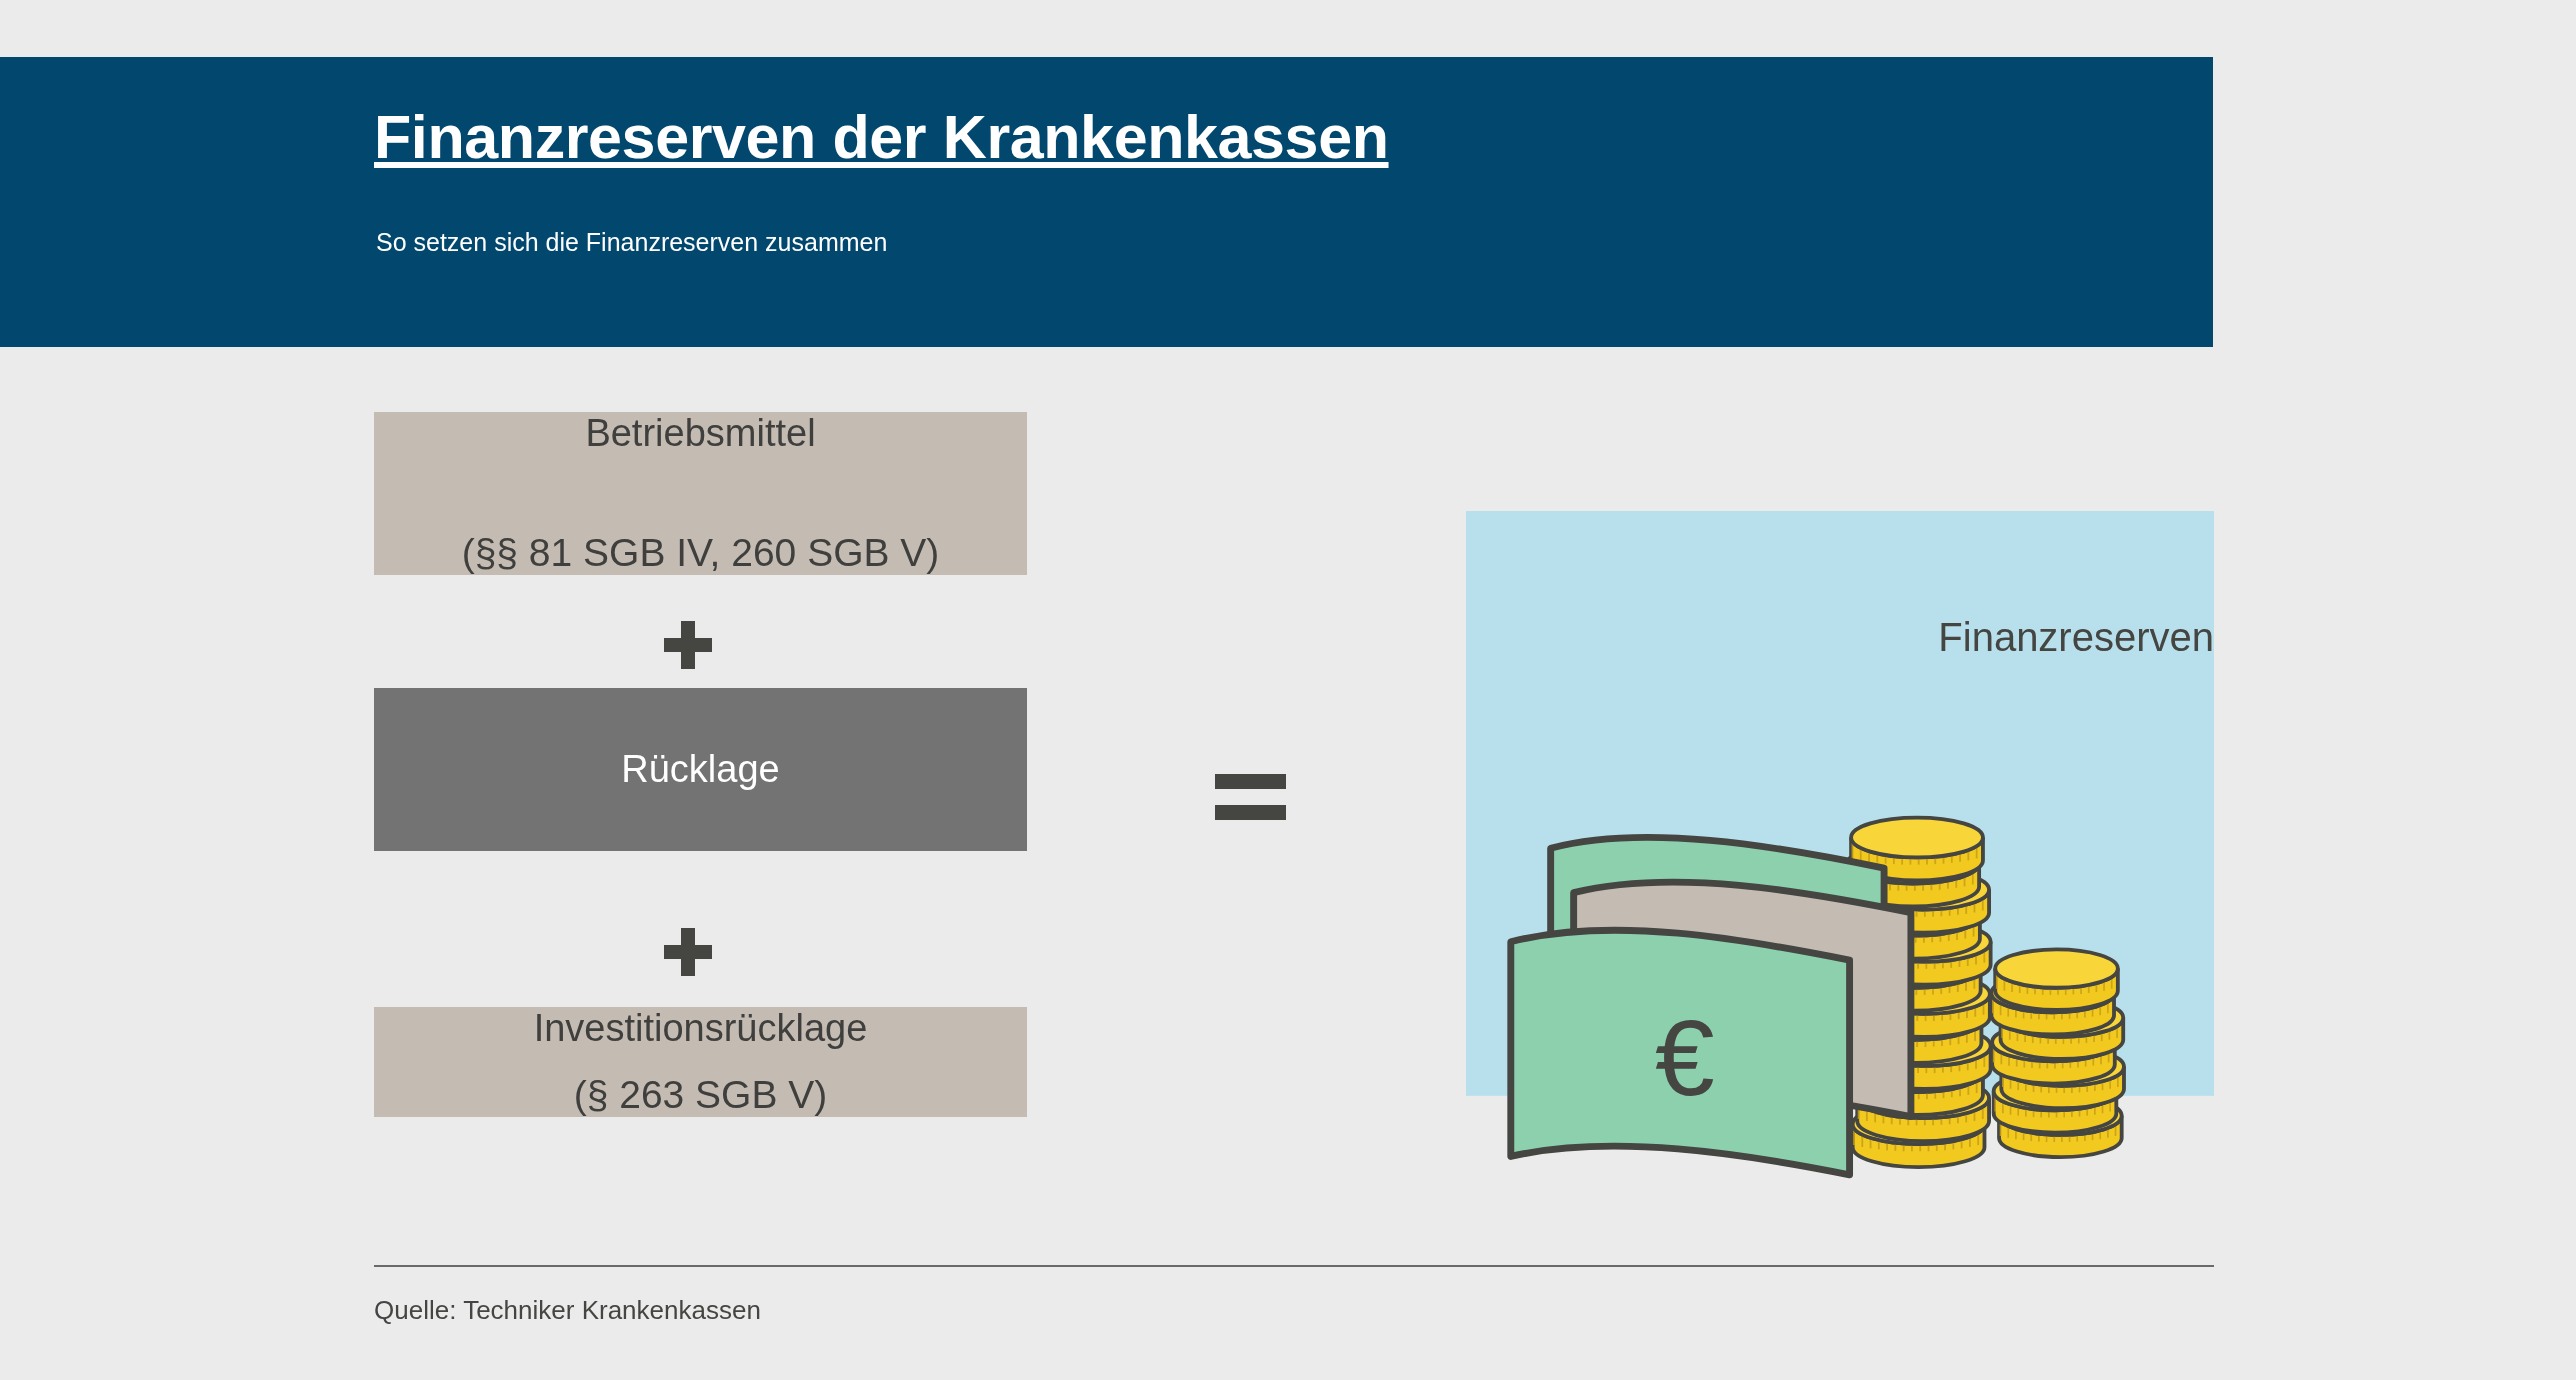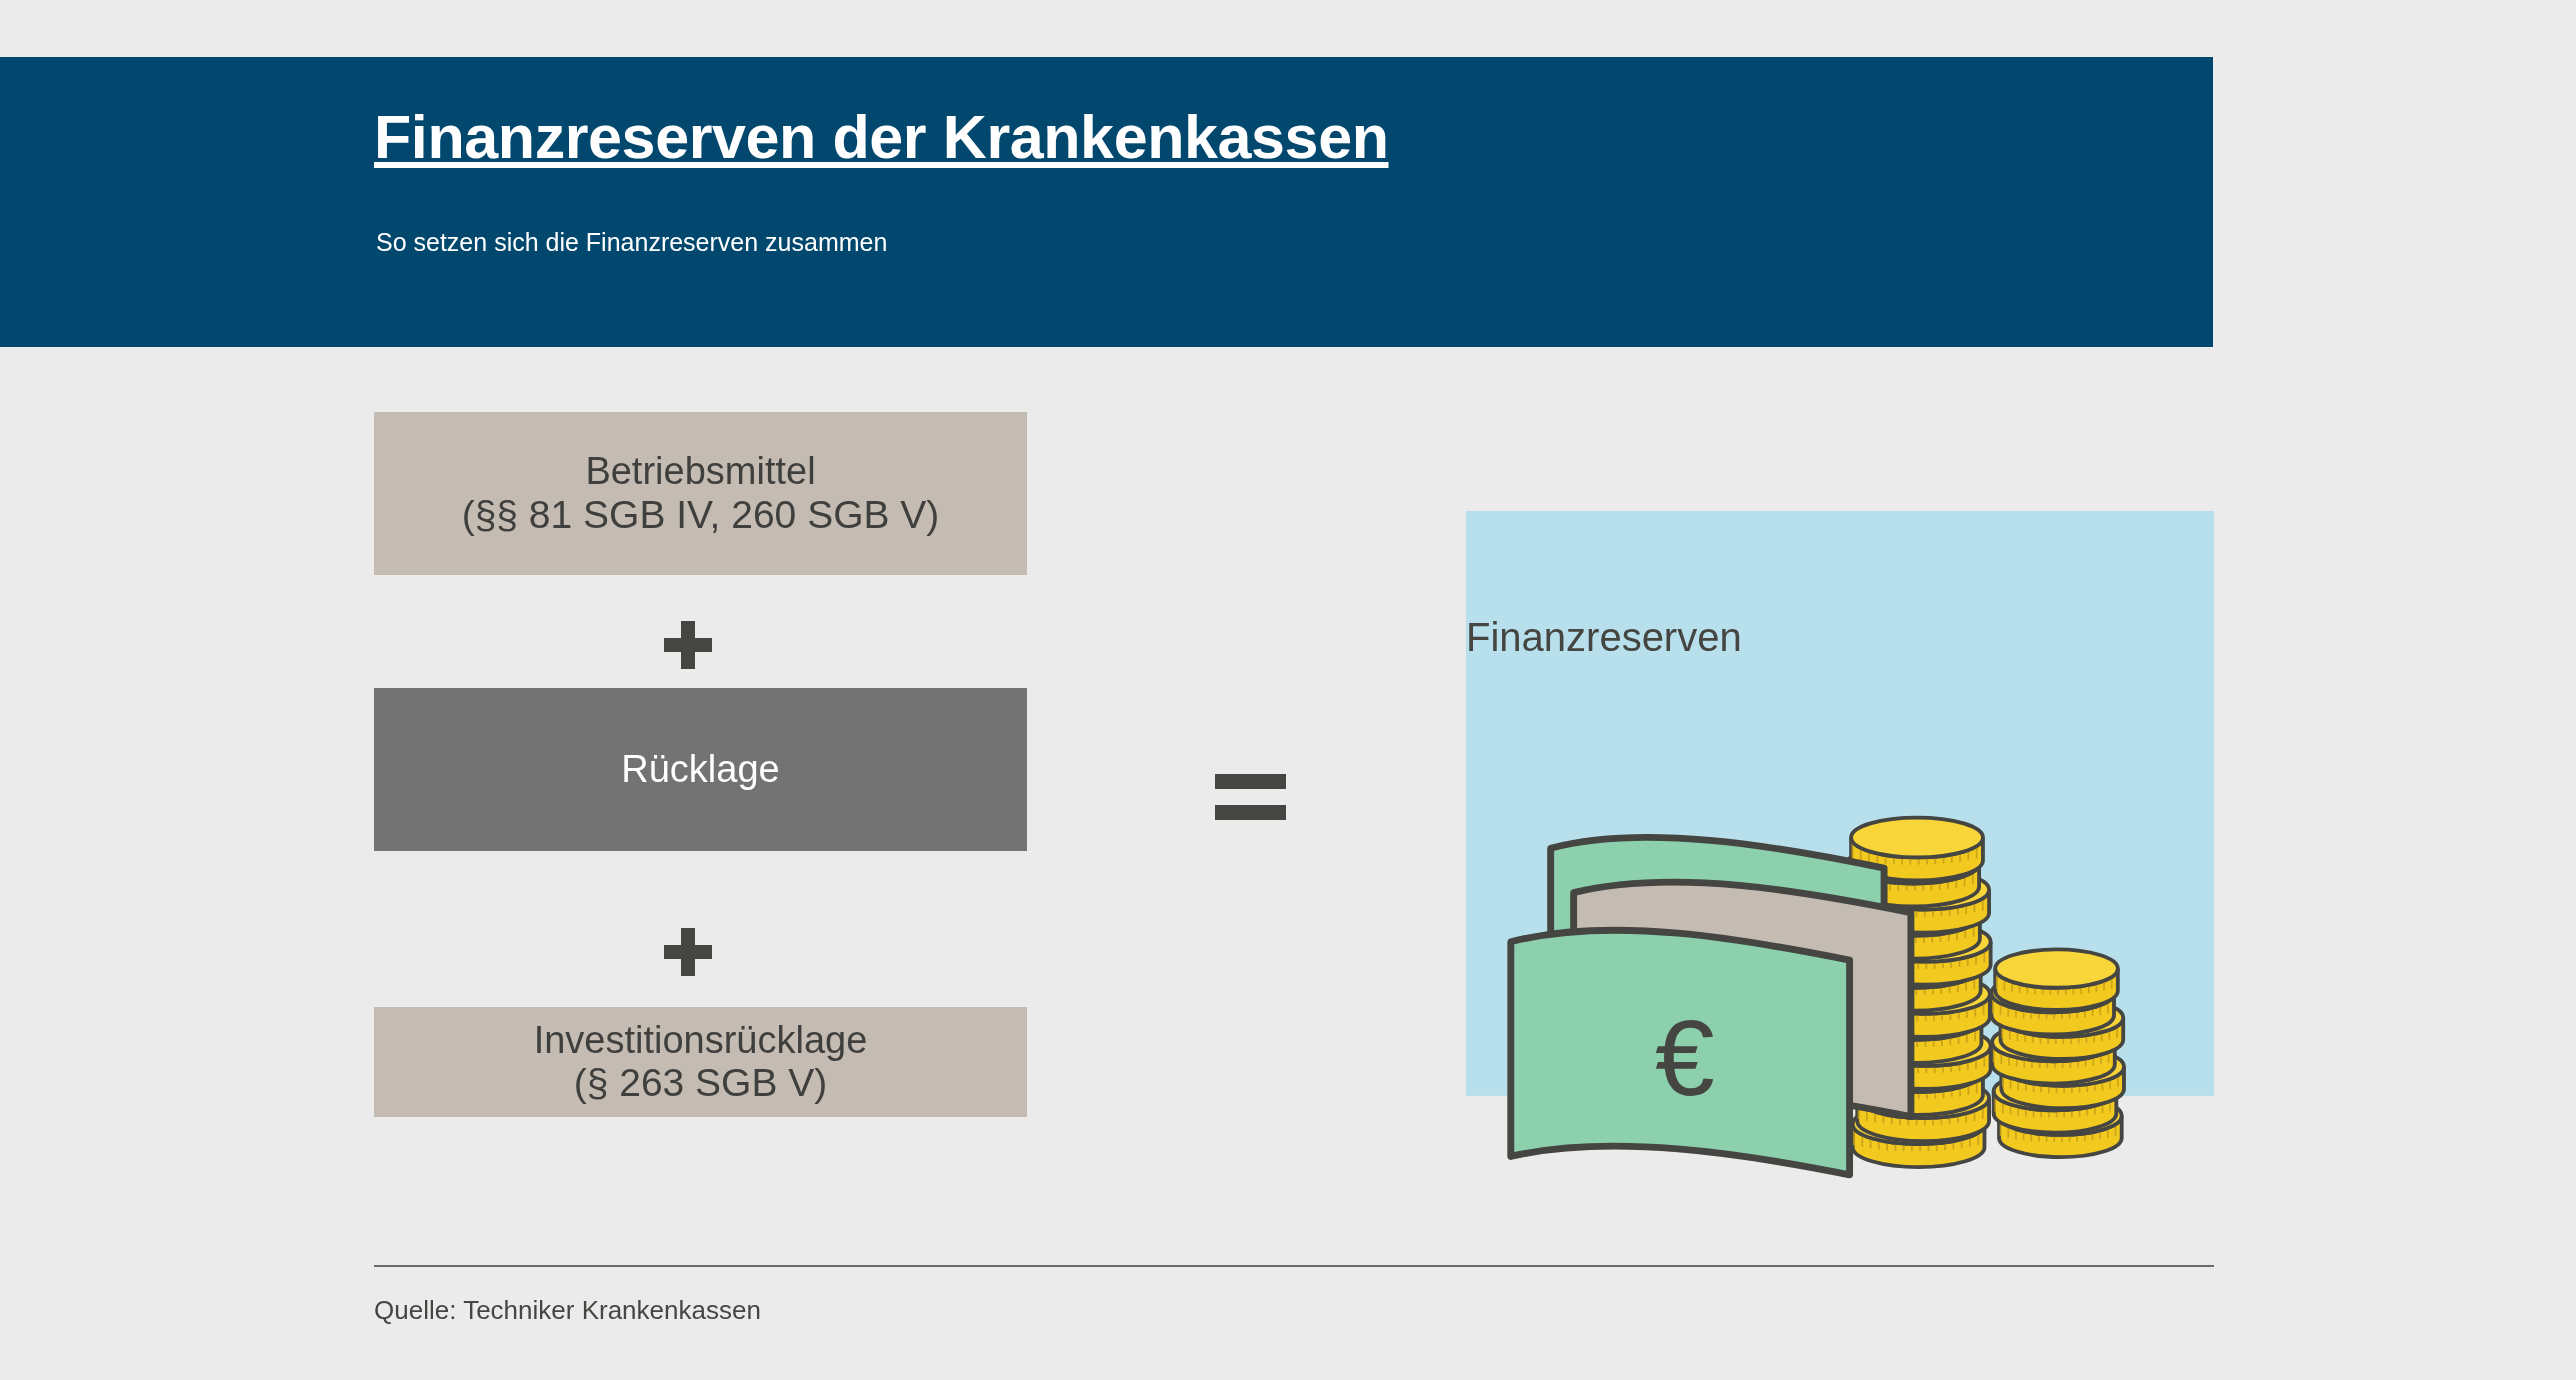--- a/index.html
+++ b/index.html
@@ -65,20 +65,21 @@
     white-space: nowrap;
   }
   .box-sub {
     font-size: 39px;
     line-height: 1.12;
     white-space: nowrap;
   }
   .box--beige {
     background: #c4bcb3;
     color: #3f3f3e;
+    justify-content: space-between;
   }
   .box--blue {
     background: #737373;
     color: #ffffff;
   }
   #box-betriebsmittel { top: 412px; height: 163px; }
   #box-ruecklage      { top: 688px; height: 163px; }
   #box-investitions   { top: 1007px; height: 110px; }
 
   
@@ -121,21 +122,21 @@
     top: 511px;
     width: 748px;
     height: 585px;
     background: #b7e0ec;
   }
   .result-label {
     position: absolute;
     left: 1466px;
     top: 617px;
     width: 748px;
-    text-align: left;
+    text-align: right;
     color: #454542;
     font-size: 40px;
     line-height: 1;
   }
   .money-art {
     position: absolute;
     left: 1466px;
     top: 511px;
     width: 748px;
     height: 686px;

